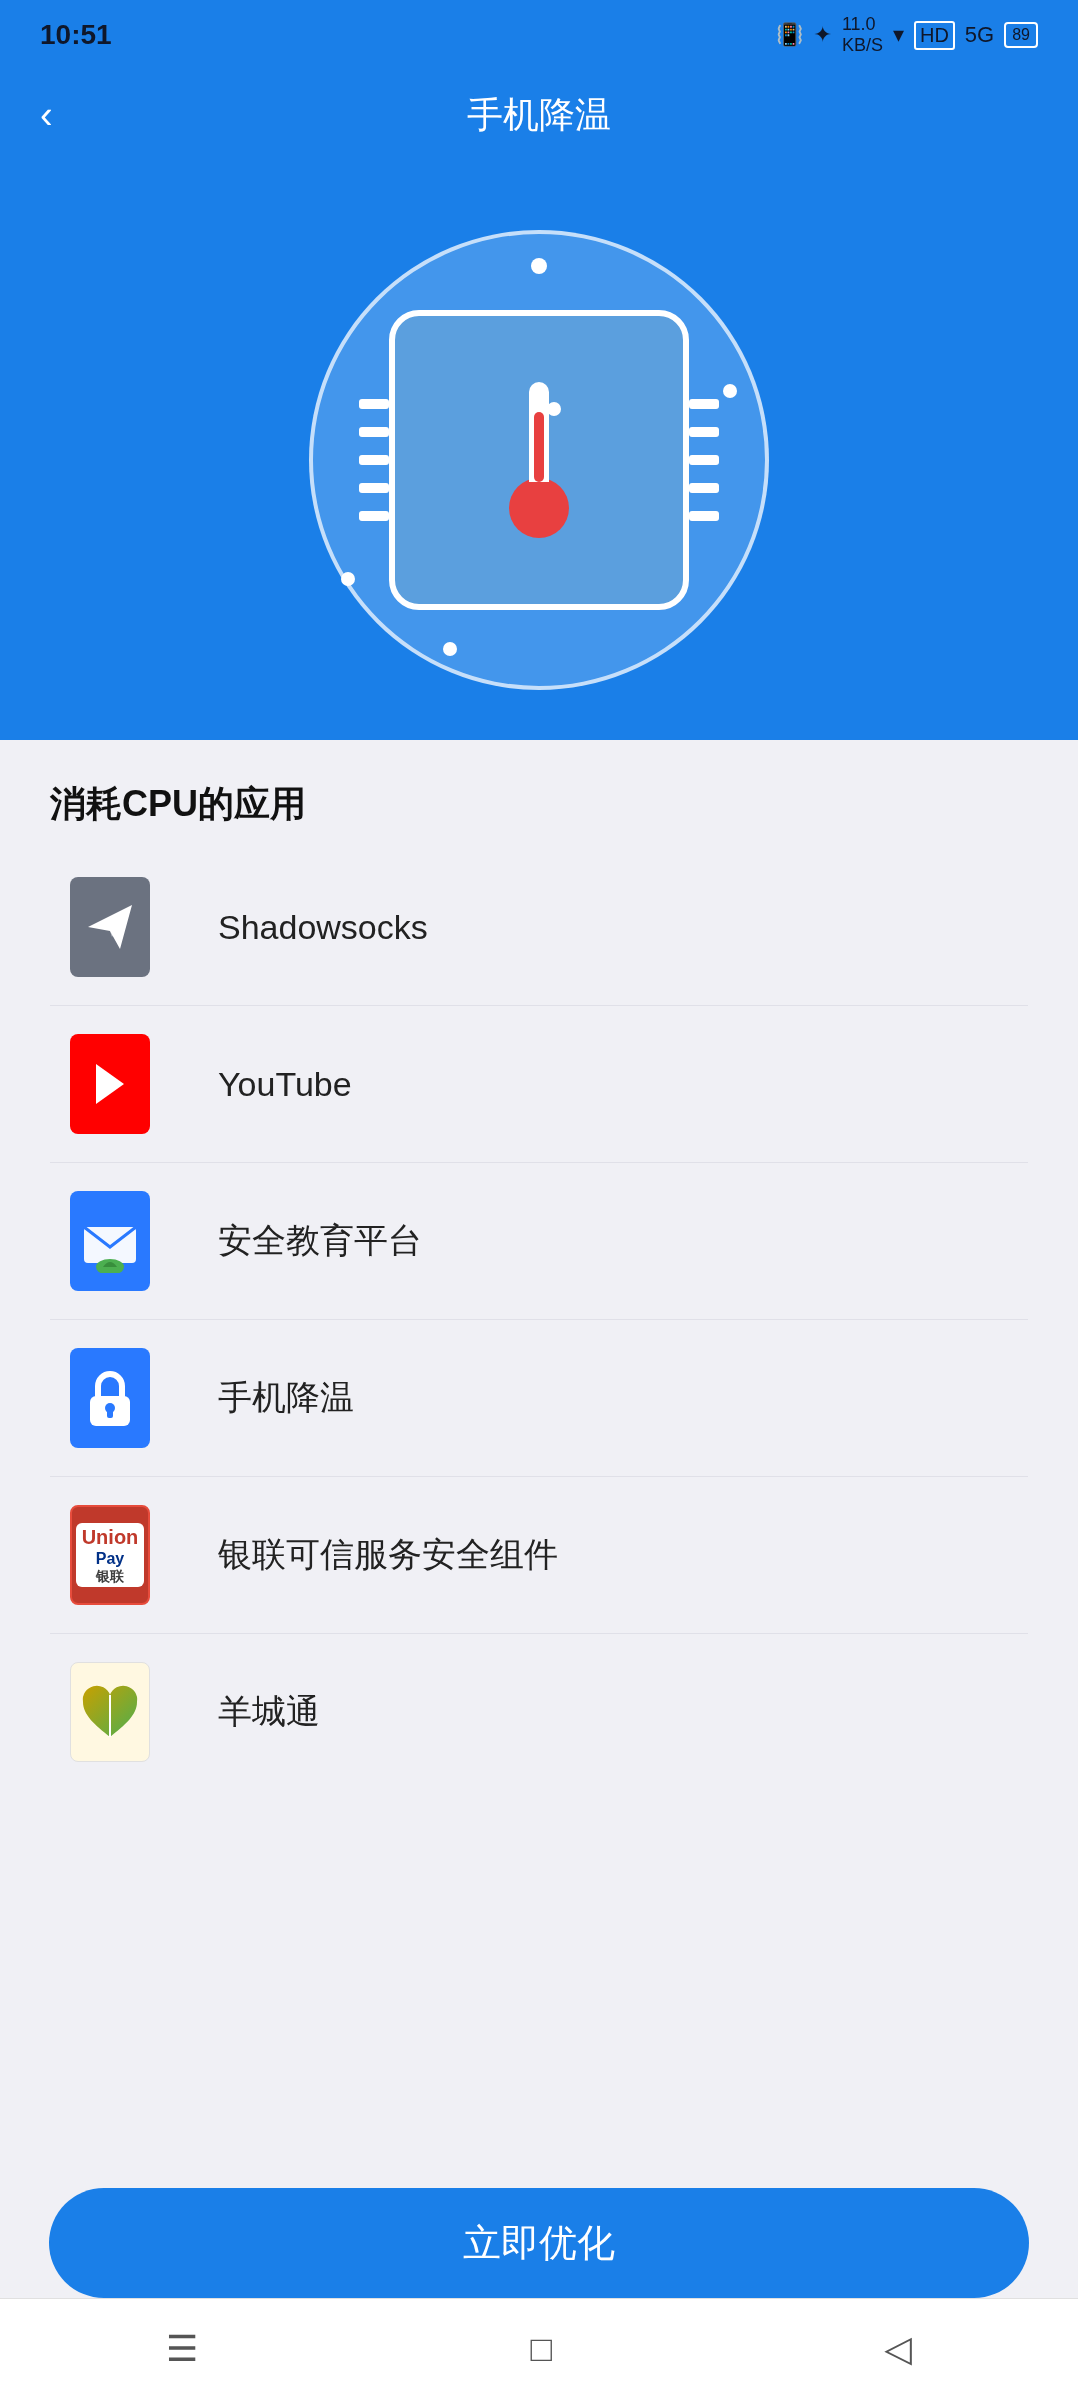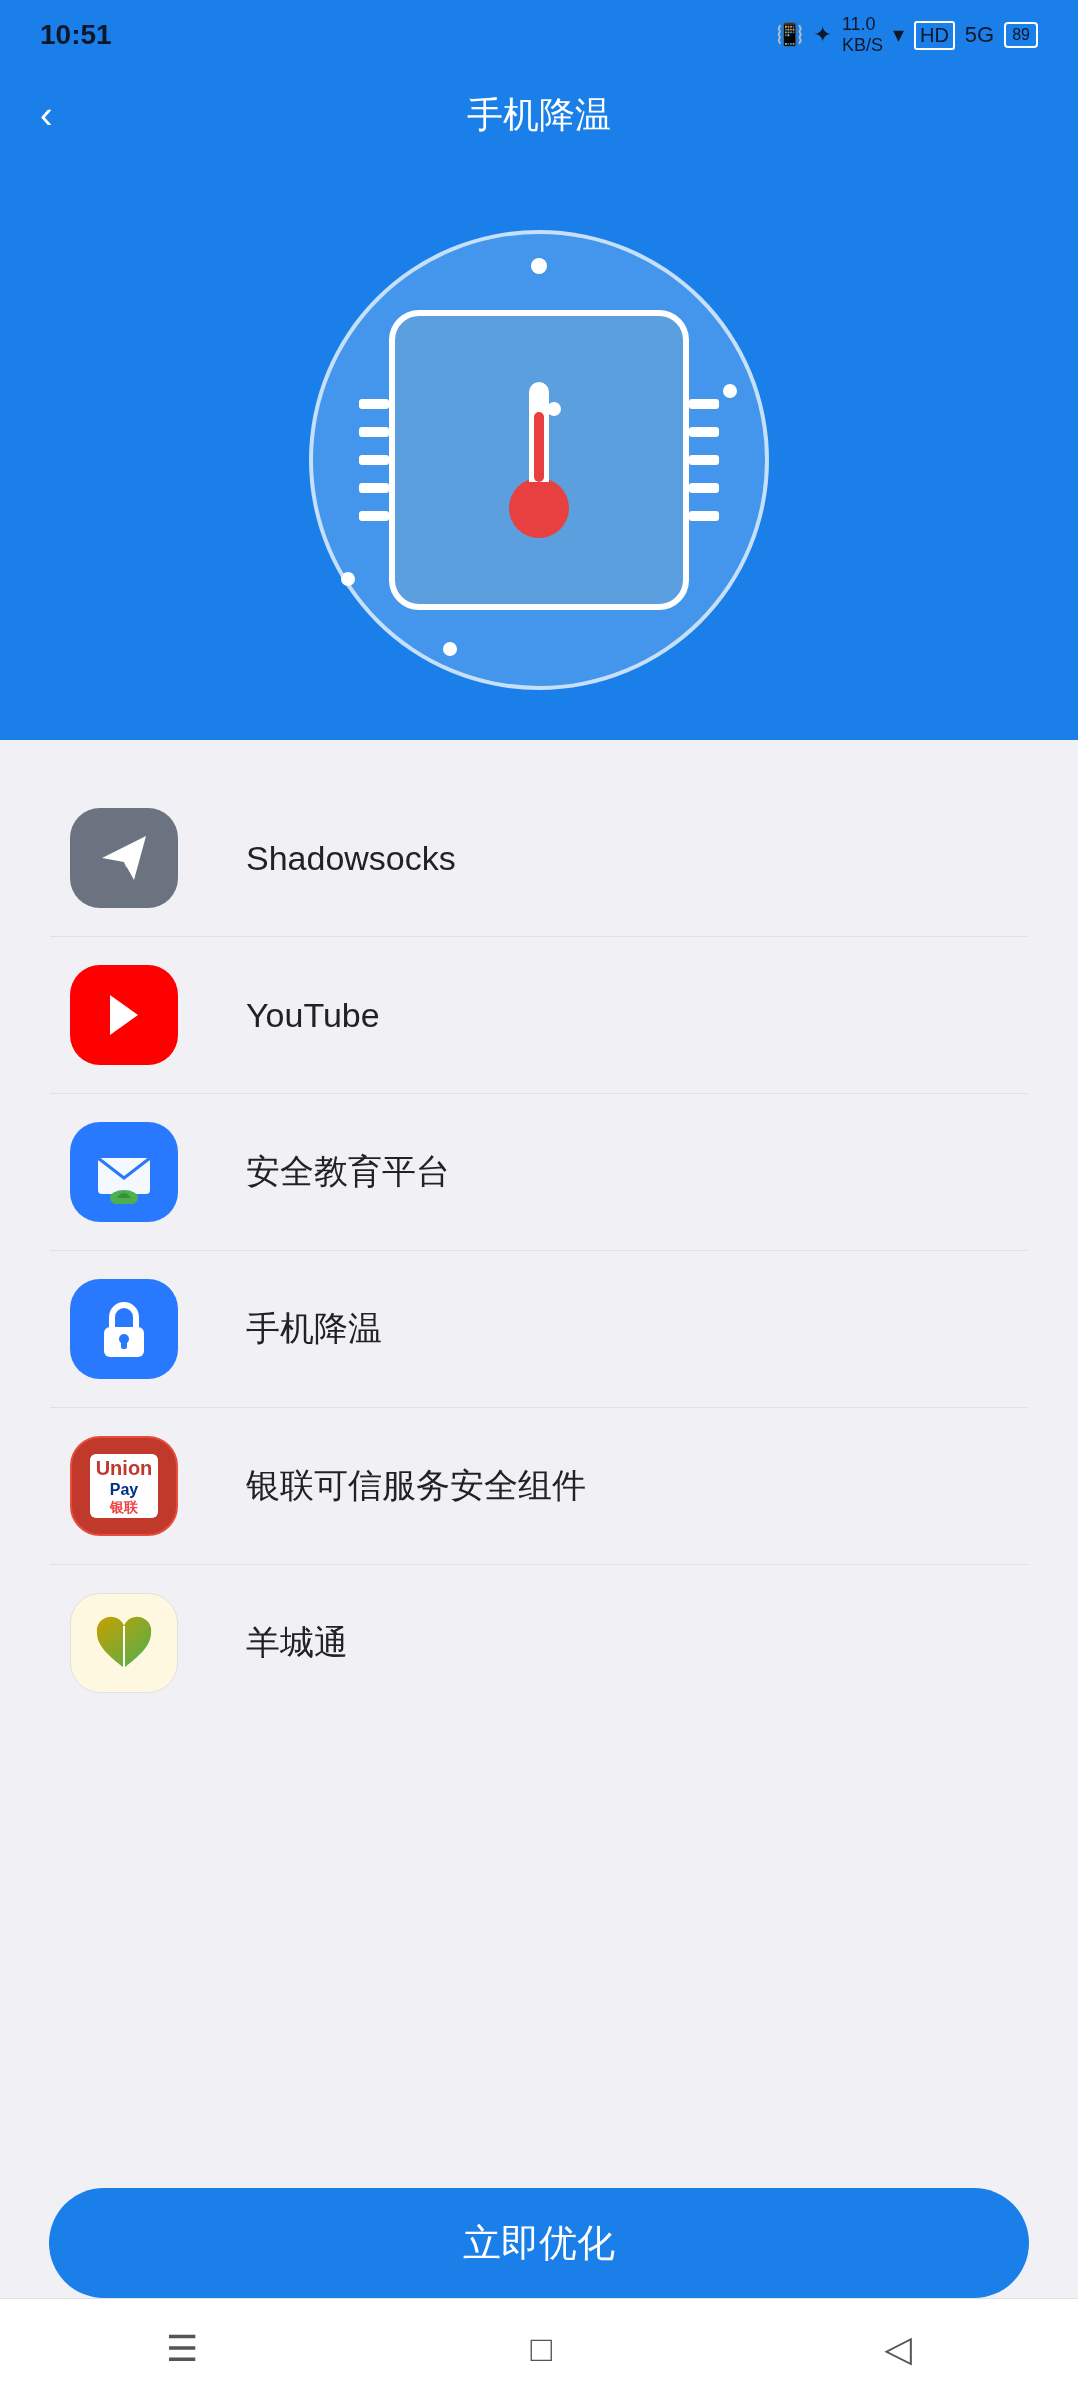--- a/index.html
+++ b/index.html
@@ -212,23 +212,23 @@
       padding: 28px 20px;
       border-bottom: 1px solid #e0e0e8;
       background: #f0f0f5;
       cursor: pointer;
       gap: 28px;
     }
     .app-item:last-child {
       border-bottom: none;
     }
     .app-icon {
-      width: 108px;
+      width: 80px;
       height: 100px;
-      border-radius: 30px;
+      border-radius: 8px;
       margin-right: 40px;
       flex-shrink: 0;
       display: flex;
       justify-content: center;
       align-items: center;
       font-size: 40px;
     }
     .app-icon-shadowsocks {
       background: #6b7280;
     }
@@ -374,20 +374,21 @@
           <div class="thermo-fill"></div>
           <div class="thermo-dot"></div>
         </div>
         <div class="thermo-bulb"></div>
       </div>
     </div>
   </div>
 </div>
 
 <div class="content">
+  <div class="section-title">消耗CPU的应用</div>
 
   <div class="app-list">
 
     <div class="app-item">
       <div class="app-icon app-icon-shadowsocks">
         <svg width="52" height="52" viewBox="0 0 52 52">
           <polygon points="4,26 48,4 36,48 26,30" fill="white"></polygon>
           <polygon points="26,30 48,4 28,36" fill="rgba(255,255,255,0.5)"></polygon>
         </svg>
       </div>
@@ -424,21 +425,21 @@
           <rect x="23" y="42" width="6" height="8" rx="2" fill="#2979ff"></rect>
         </svg>
       </div>
       <span class="app-name">手机降温</span>
     </div>
 
     <div class="app-item">
       <div class="app-icon app-icon-unionpay">
         <div class="unionpay-text">
           Union<span>Pay</span>
-          <span style="color:#ef4444;font-size:14px;">银联</span>
+          <span style="color:#404040;font-size:14px;">银联</span>
         </div>
       </div>
       <span class="app-name">银联可信服务安全组件</span>
     </div>
 
     <div class="app-item">
       <div class="app-icon app-icon-羊城通">
         <svg width="70" height="70" viewBox="0 0 70 70">
           <defs>
             <linearGradient id="yleaf" x1="0%" y1="0%" x2="100%" y2="100%">

